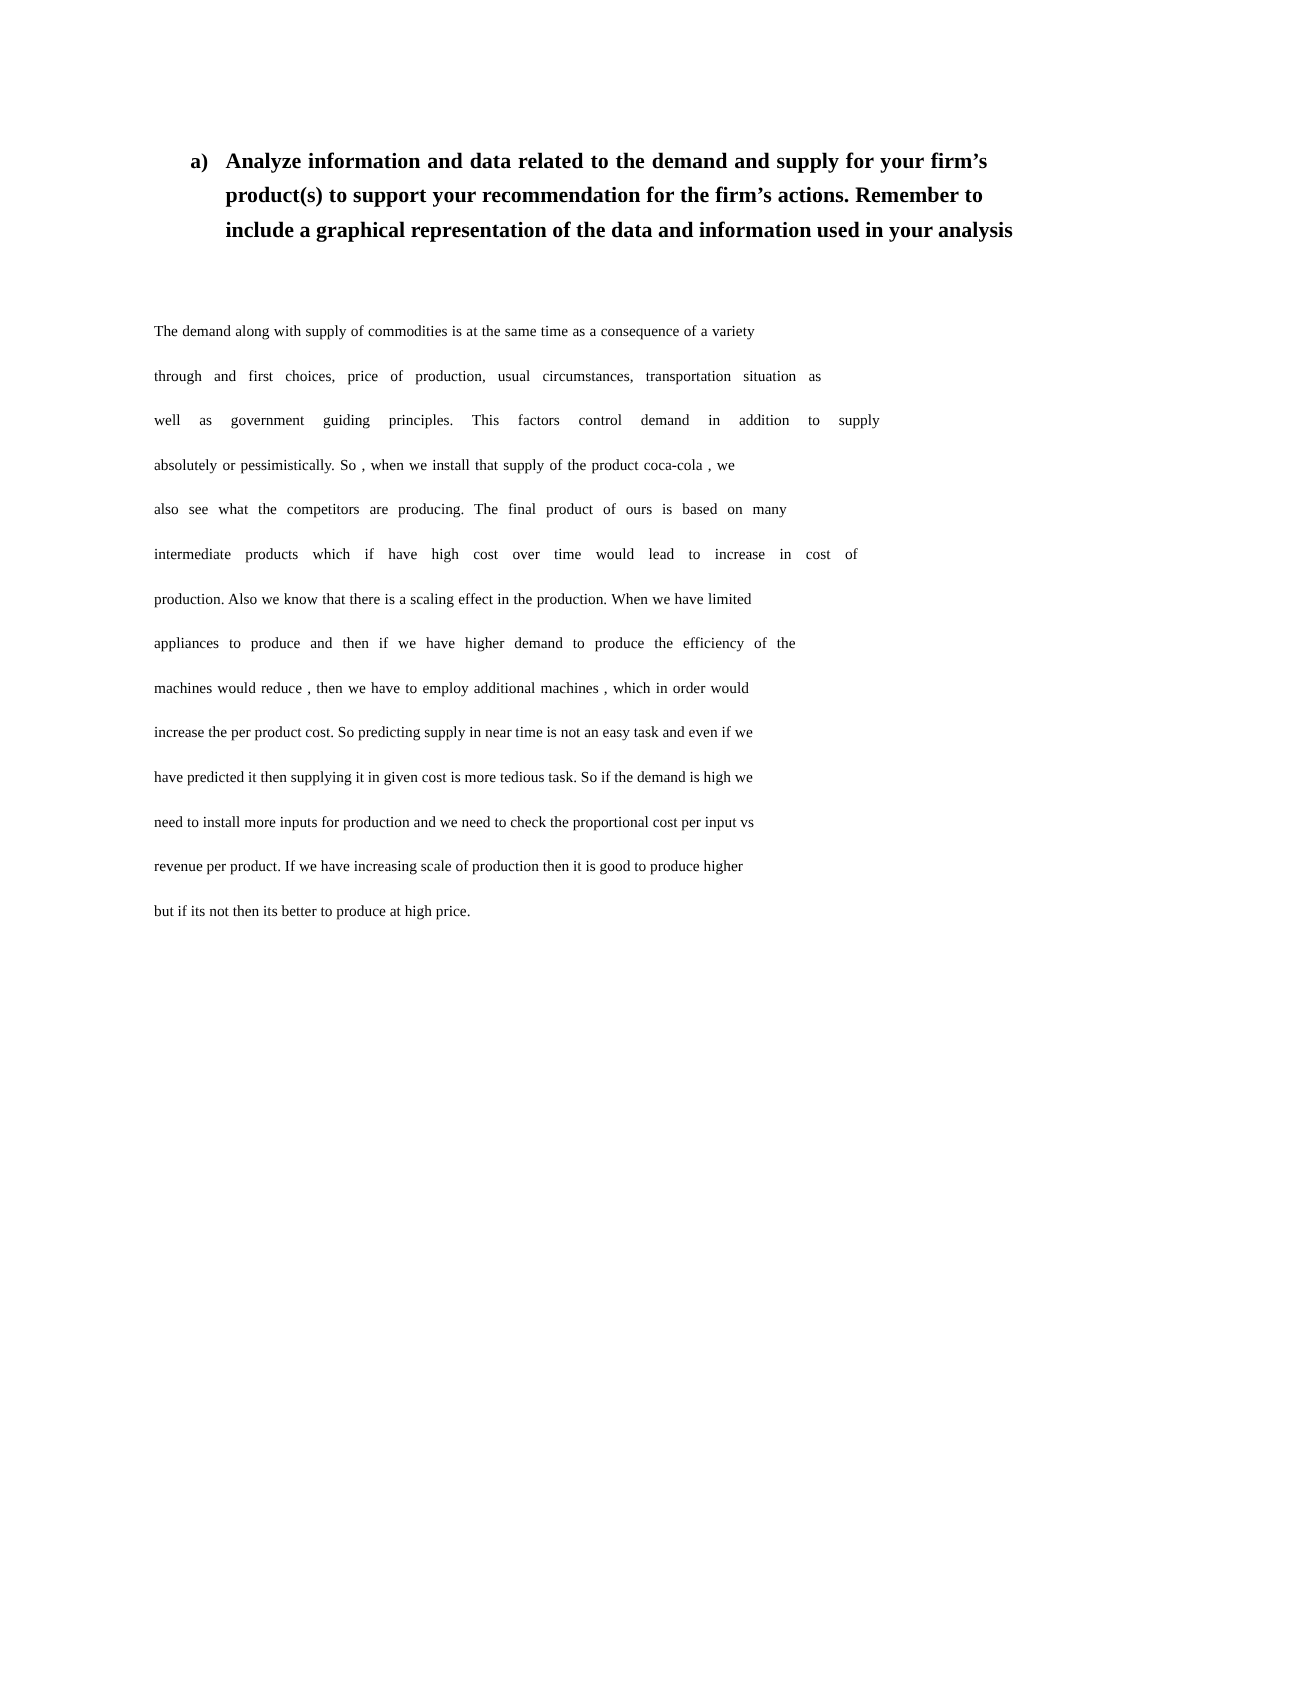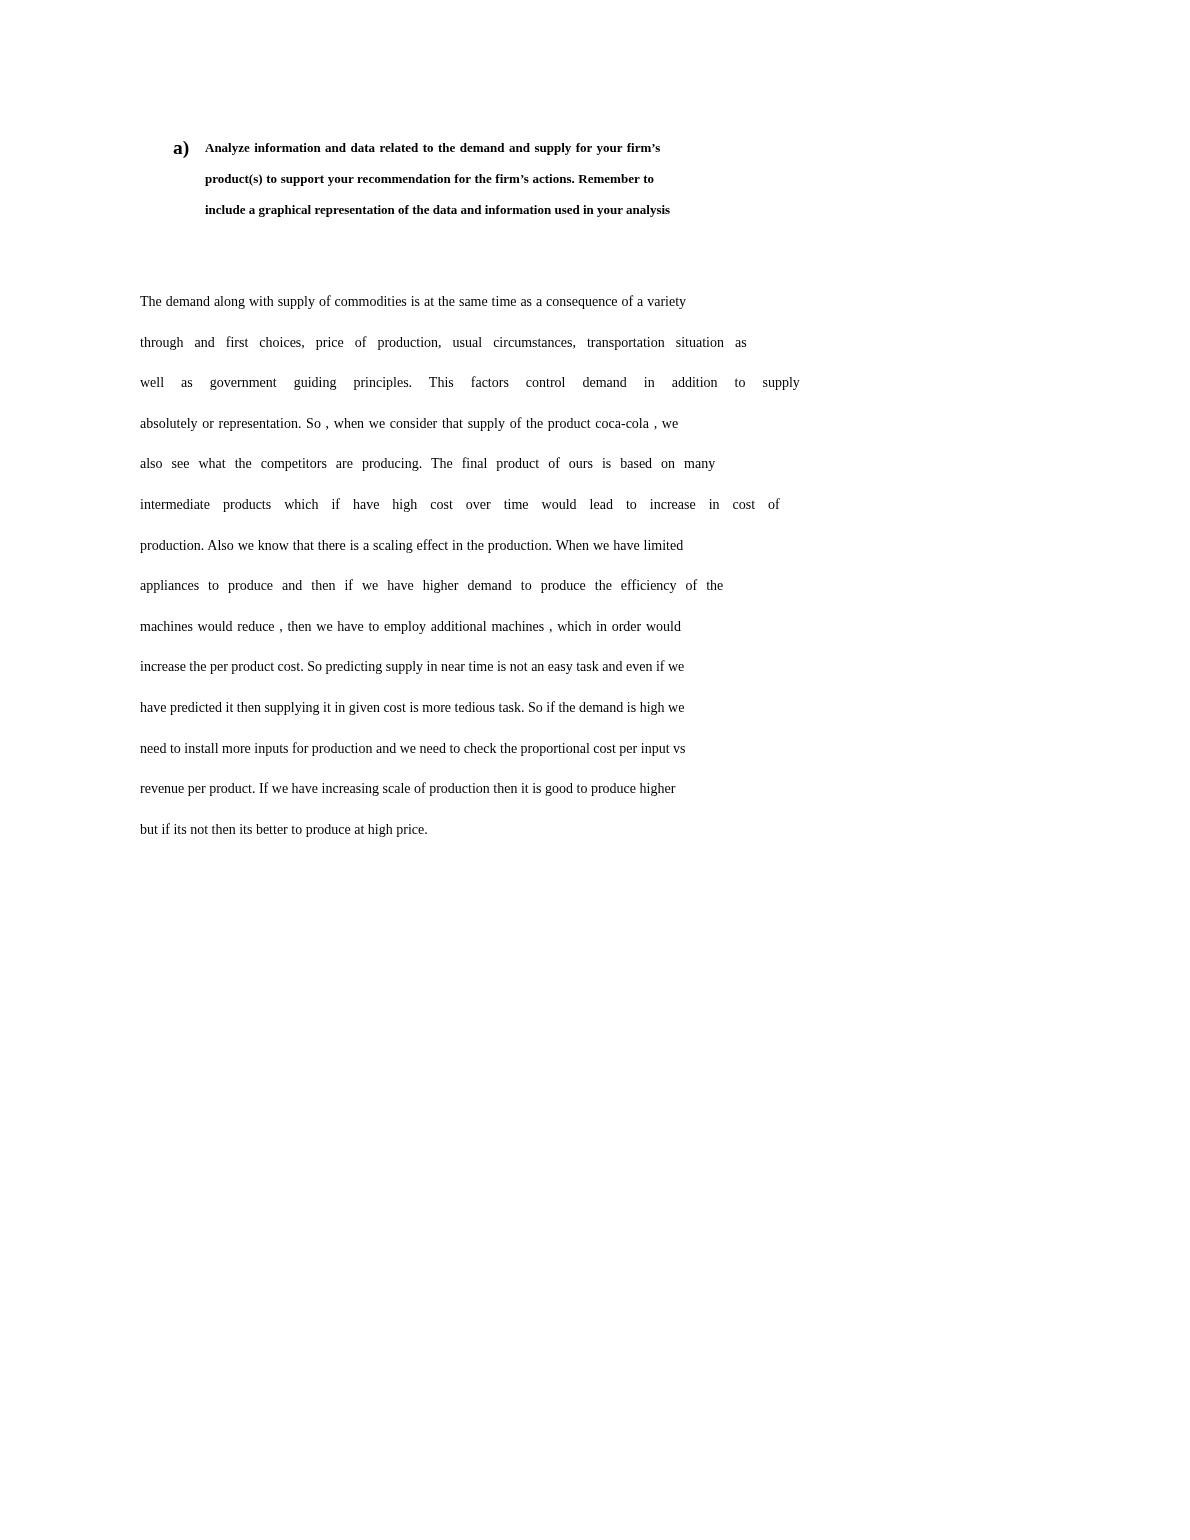--- a/index.html
+++ b/index.html
@@ -35,21 +35,21 @@
   .list-marker {
     font-weight: bold;
     font-size: 19.5px;
     line-height: 31px;
     width: 32px;
     flex: 0 0 32px;
     text-align: left;
   }
   .list-text {
     font-weight: bold;
-    font-size: 13px;
+    font-size: 20px;
     line-height: 31px;
     text-align: left;
     width: 843px;
   }
   .list-text .ln {
     display: block;
     white-space: pre;
   }
 
   
@@ -84,21 +84,21 @@
         <span class="ln ws2">Analyze information and data related to the demand and supply for your firm’s</span>
         <span class="ln ws1">product(s) to support your recommendation for the firm’s actions. Remember to</span>
         <span class="ln ws0">include a graphical representation of the data and information used in your analysis</span>
       </div>
     </div>
 
     <div class="body-para">
       <span class="ln ws1">The demand along with supply of commodities is at the same time as a consequence of a variety</span>
       <span class="ln ws3">through and first choices, price of production, usual circumstances, transportation situation as</span>
       <span class="ln ws4">well as government guiding principles. This factors control demand in addition to supply</span>
-      <span class="ln ws2">absolutely or representation. So , when we consider that supply of the product coca-cola , we</span>
+      <span class="ln ws2">absolutely or pessimistically. So , when we install that supply of the product coca-cola , we</span>
       <span class="ln ws5">also see what the competitors are producing. The final product of ours is based on many</span>
       <span class="ln ws6">intermediate products which if have high cost over time would lead to increase in cost of</span>
       <span class="ln ws1">production. Also we know that there is a scaling effect in the production. When we have limited</span>
       <span class="ln ws5">appliances to produce and then if we have higher demand to produce the efficiency of the</span>
       <span class="ln ws2">machines would reduce , then we have to employ additional machines , which in order would</span>
       <span class="ln ws0">increase the per product cost. So predicting supply in near time is not an easy task and even if we</span>
       <span class="ln ws0">have predicted it then supplying it in given cost is more tedious task. So if the demand is high we</span>
       <span class="ln ws0">need to install more inputs for production and we need to check the proportional cost per input vs</span>
       <span class="ln ws0">revenue per product. If we have increasing scale of production then it is good to produce higher</span>
       <span class="ln ws0">but if its not then its better to produce at high price.</span>

